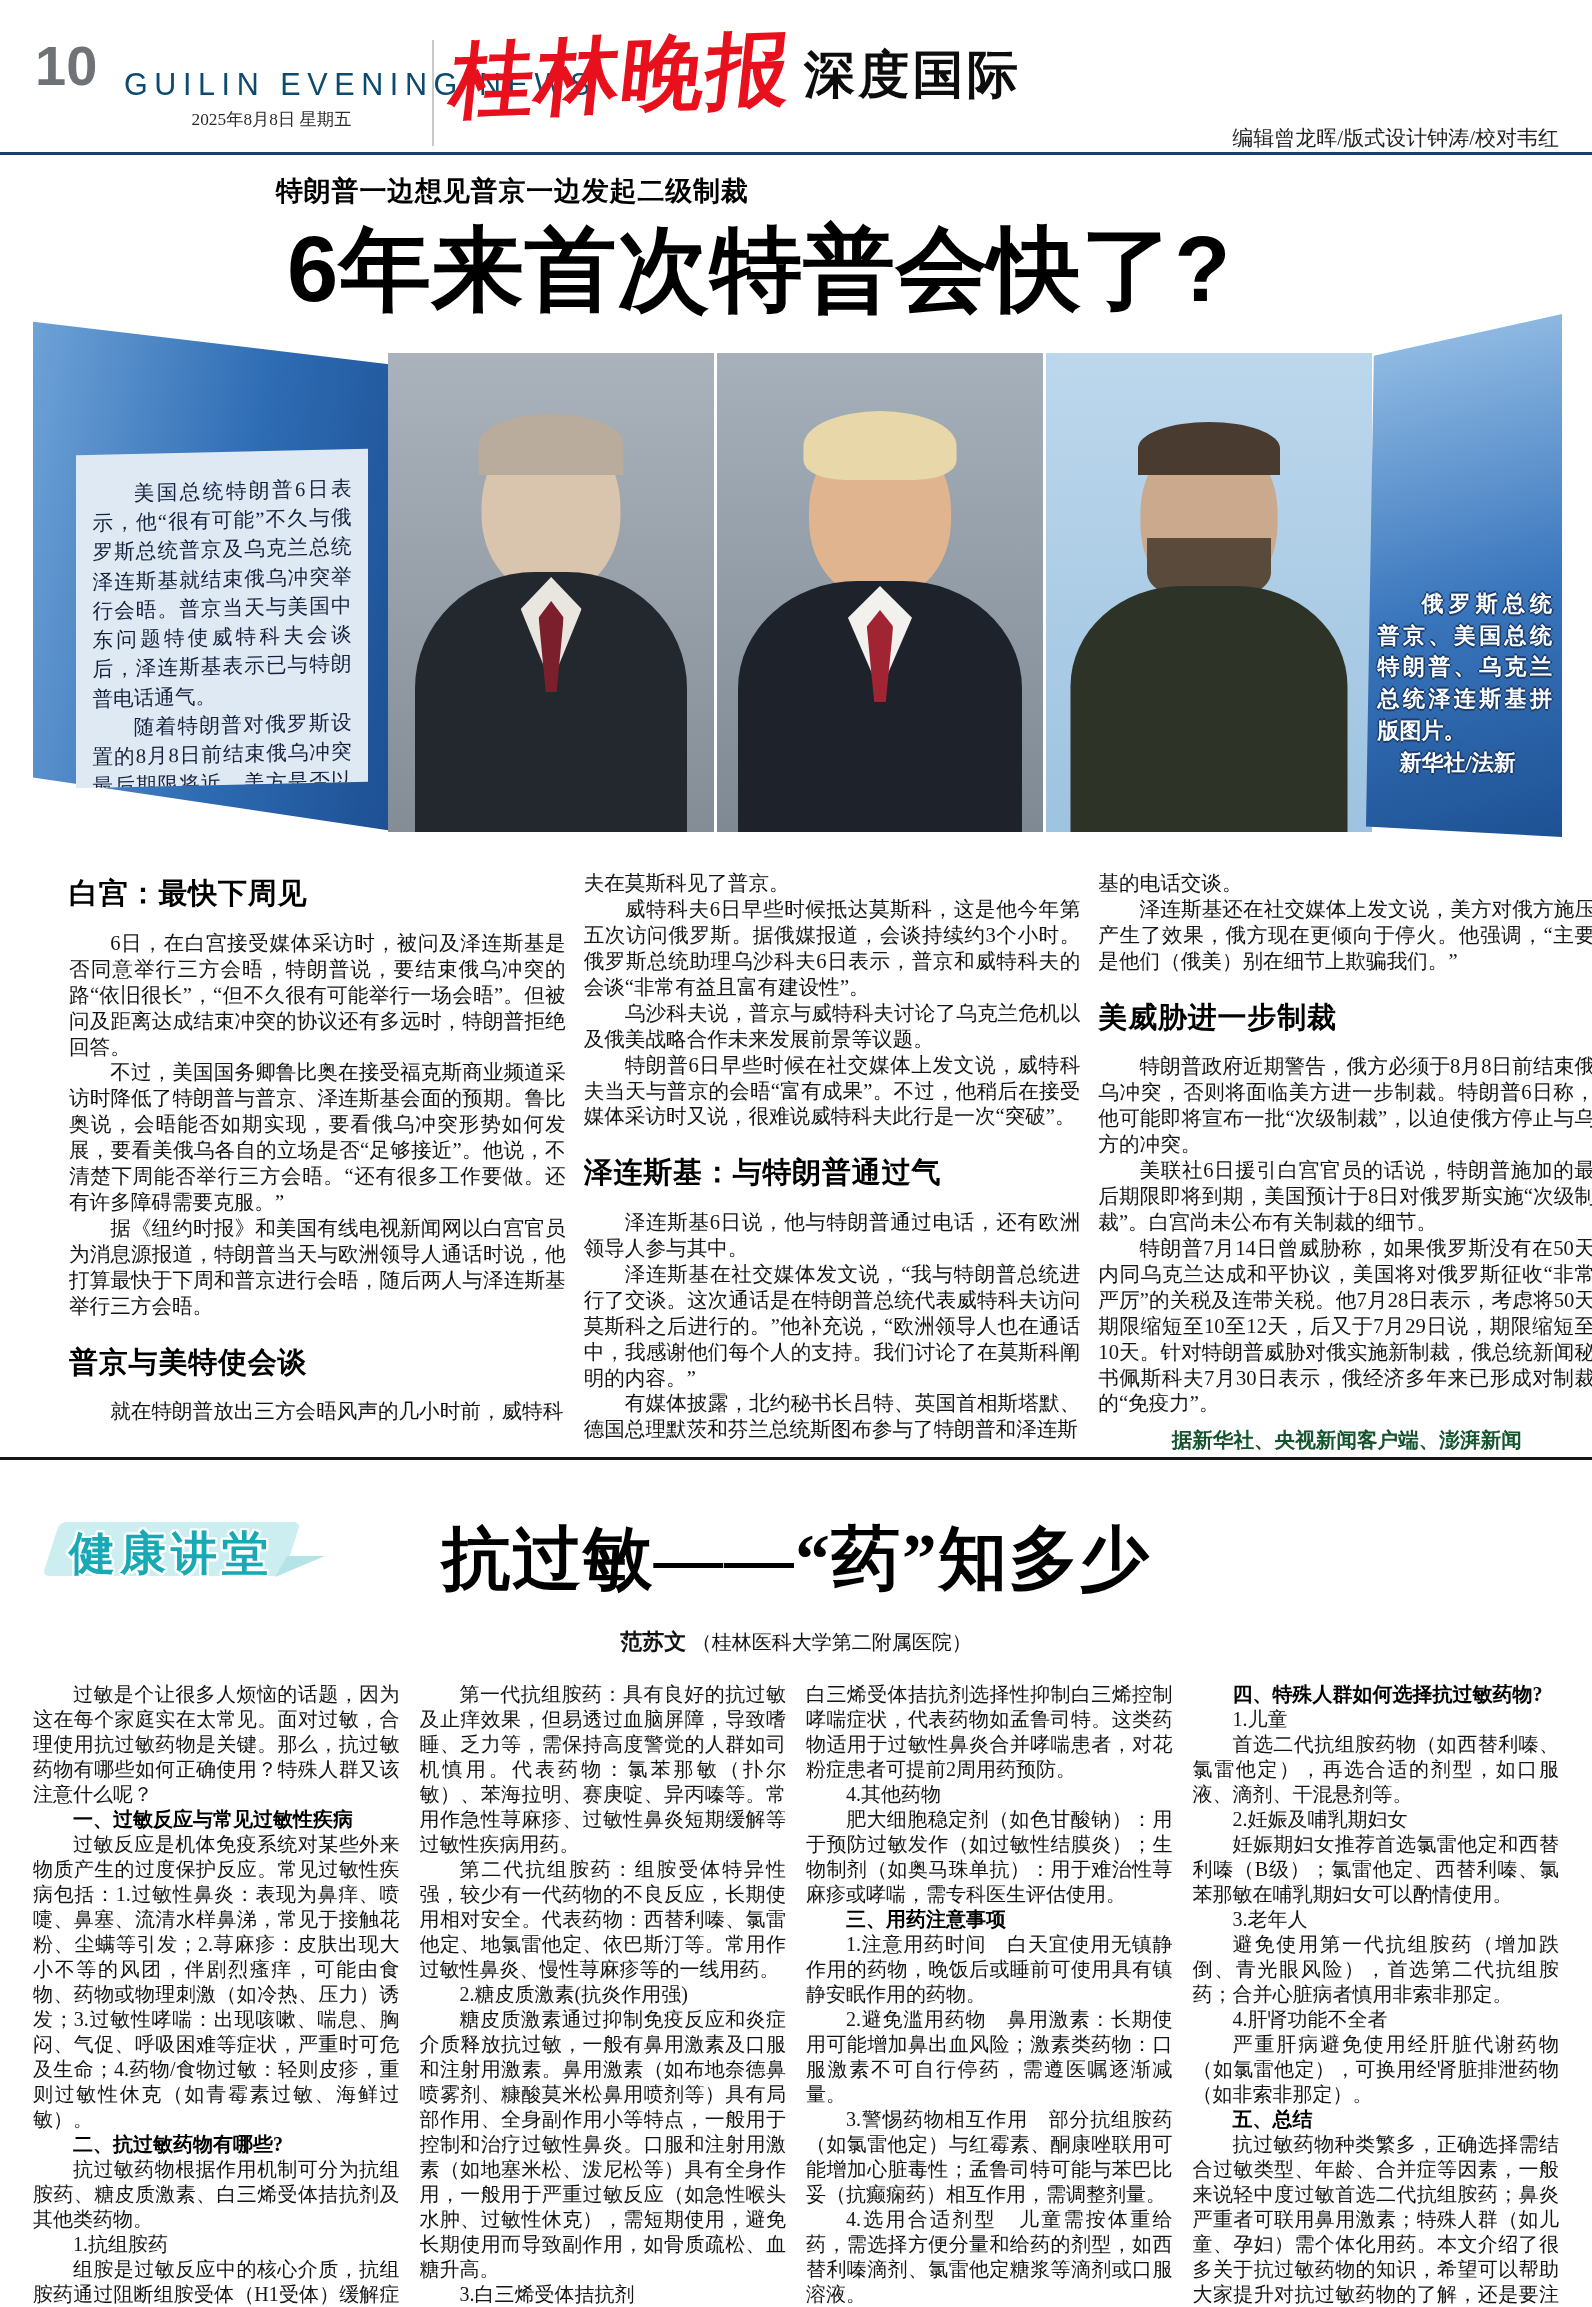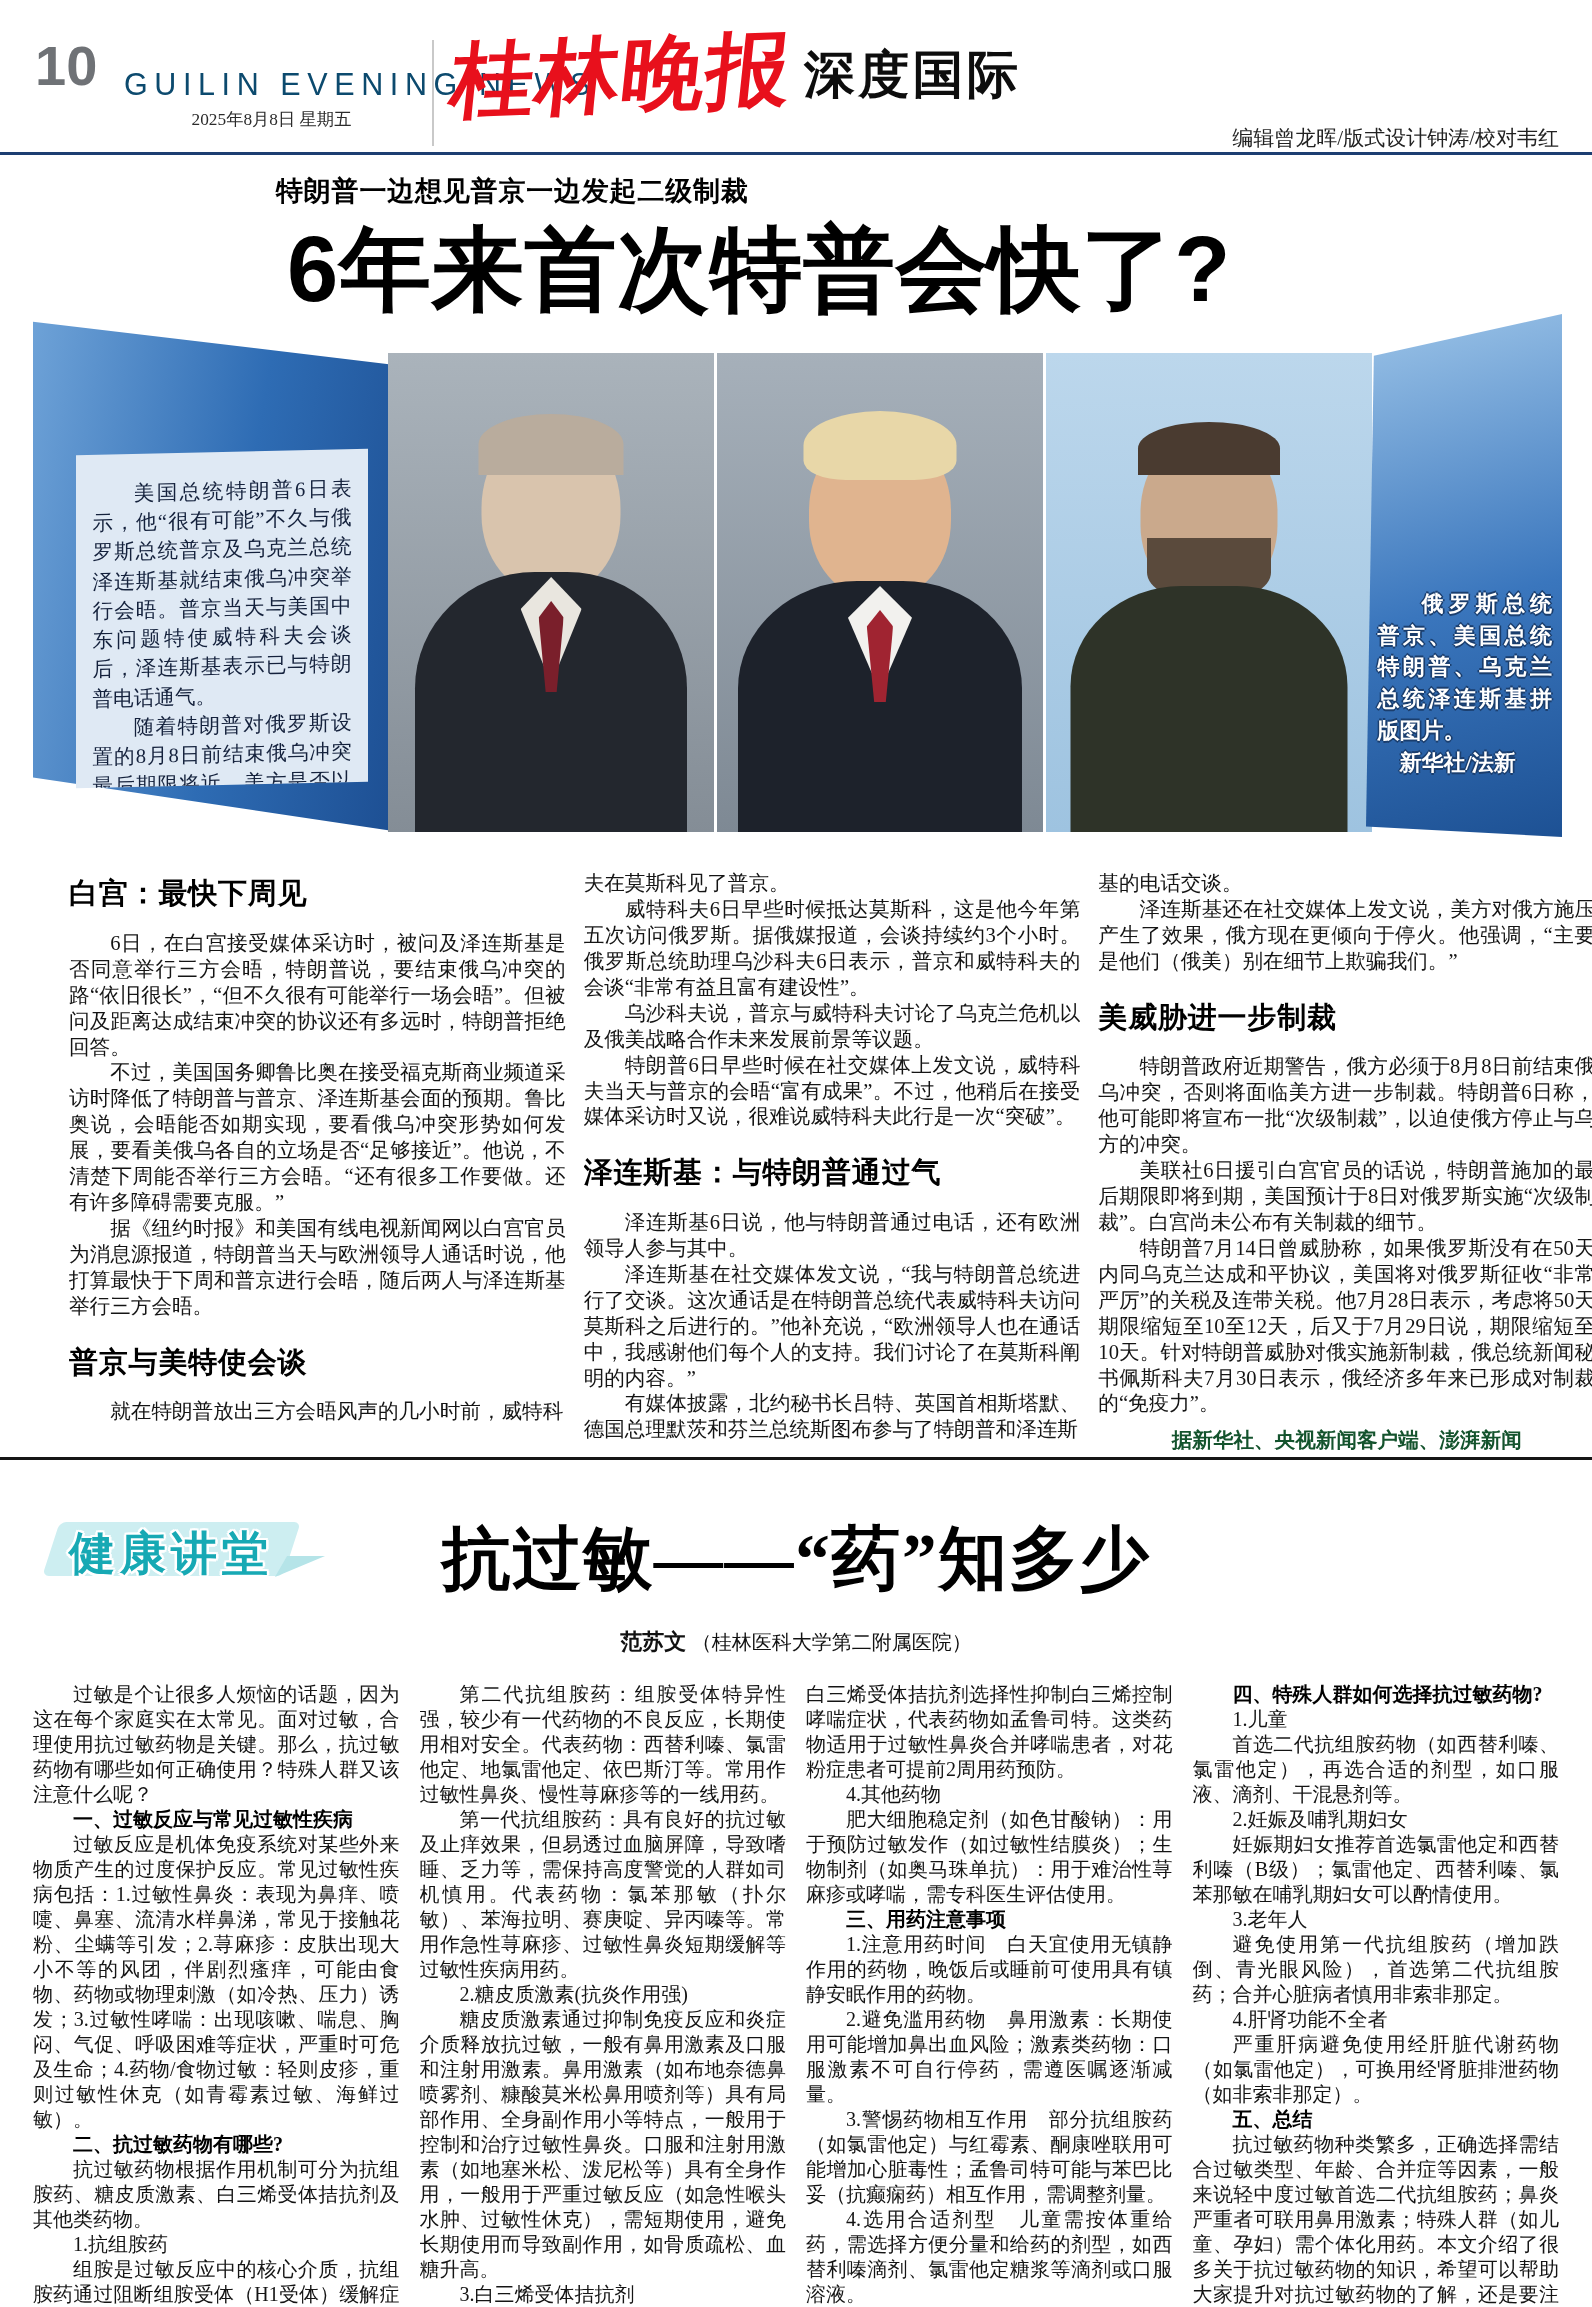--- a/index.html
+++ b/index.html
@@ -167,22 +167,22 @@
     <div class="hcol">
         <p class="hp">过敏是个让很多人烦恼的话题，因为这在每个家庭实在太常见。面对过敏，合理使用抗过敏药物是关键。那么，抗过敏药物有哪些如何正确使用？特殊人群又该注意什么呢？</p>
         <h3 class="hh">一、过敏反应与常见过敏性疾病</h3>
         <p class="hp">过敏反应是机体免疫系统对某些外来物质产生的过度保护反应。常见过敏性疾病包括：1.过敏性鼻炎：表现为鼻痒、喷嚏、鼻塞、流清水样鼻涕，常见于接触花粉、尘螨等引发；2.荨麻疹：皮肤出现大小不等的风团，伴剧烈瘙痒，可能由食物、药物或物理刺激（如冷热、压力）诱发；3.过敏性哮喘：出现咳嗽、喘息、胸闷、气促、呼吸困难等症状，严重时可危及生命；4.药物/食物过敏：轻则皮疹，重则过敏性休克（如青霉素过敏、海鲜过敏）。</p>
         <h3 class="hh">二、抗过敏药物有哪些?</h3>
         <p class="hp">抗过敏药物根据作用机制可分为抗组胺药、糖皮质激素、白三烯受体拮抗剂及其他类药物。</p>
         <p class="hp">1.抗组胺药</p>
         <p class="hp">组胺是过敏反应中的核心介质，抗组胺药通过阻断组胺受体（H1受体）缓解症状。抗组胺药是最常见的抗过敏药物，可分为一代和二代。</p>
       </div>
     <div class="hcol">
+        <p class="hp">第一代抗组胺药：具有良好的抗过敏及止痒效果，但易透过血脑屏障，导致嗜睡、乏力等，需保持高度警觉的人群如司机慎用。代表药物：氯苯那敏（扑尔敏）、苯海拉明、赛庚啶、异丙嗪等。常用作急性荨麻疹、过敏性鼻炎短期缓解等过敏性疾病用药。</p>
         <p class="hp">第二代抗组胺药：组胺受体特异性强，较少有一代药物的不良反应，长期使用相对安全。代表药物：西替利嗪、氯雷他定、地氯雷他定、依巴斯汀等。常用作过敏性鼻炎、慢性荨麻疹等的一线用药。</p>
-        <p class="hp">第一代抗组胺药：具有良好的抗过敏及止痒效果，但易透过血脑屏障，导致嗜睡、乏力等，需保持高度警觉的人群如司机慎用。代表药物：氯苯那敏（扑尔敏）、苯海拉明、赛庚啶、异丙嗪等。常用作急性荨麻疹、过敏性鼻炎短期缓解等过敏性疾病用药。</p>
         <p class="hp">2.糖皮质激素(抗炎作用强)</p>
         <p class="hp">糖皮质激素通过抑制免疫反应和炎症介质释放抗过敏，一般有鼻用激素及口服和注射用激素。鼻用激素（如布地奈德鼻喷雾剂、糠酸莫米松鼻用喷剂等）具有局部作用、全身副作用小等特点，一般用于控制和治疗过敏性鼻炎。口服和注射用激素（如地塞米松、泼尼松等）具有全身作用，一般用于严重过敏反应（如急性喉头水肿、过敏性休克），需短期使用，避免长期使用而导致副作用，如骨质疏松、血糖升高。</p>
         <p class="hp">3.白三烯受体拮抗剂</p>
         <p class="hp">白三烯是导致气道炎症的重要介质，</p>
       </div>
     <div class="hcol">
         <p class="hp ni">白三烯受体拮抗剂选择性抑制白三烯控制哮喘症状，代表药物如孟鲁司特。这类药物适用于过敏性鼻炎合并哮喘患者，对花粉症患者可提前2周用药预防。</p>
         <p class="hp">4.其他药物</p>
         <p class="hp">肥大细胞稳定剂（如色甘酸钠）：用于预防过敏发作（如过敏性结膜炎）；生物制剂（如奥马珠单抗）：用于难治性荨麻疹或哮喘，需专科医生评估使用。</p>
         <h3 class="hh">三、用药注意事项</h3>

